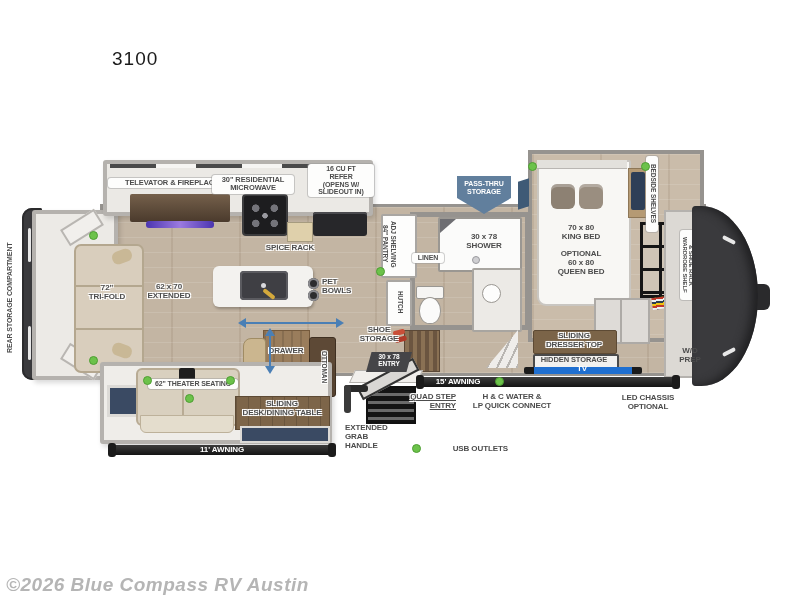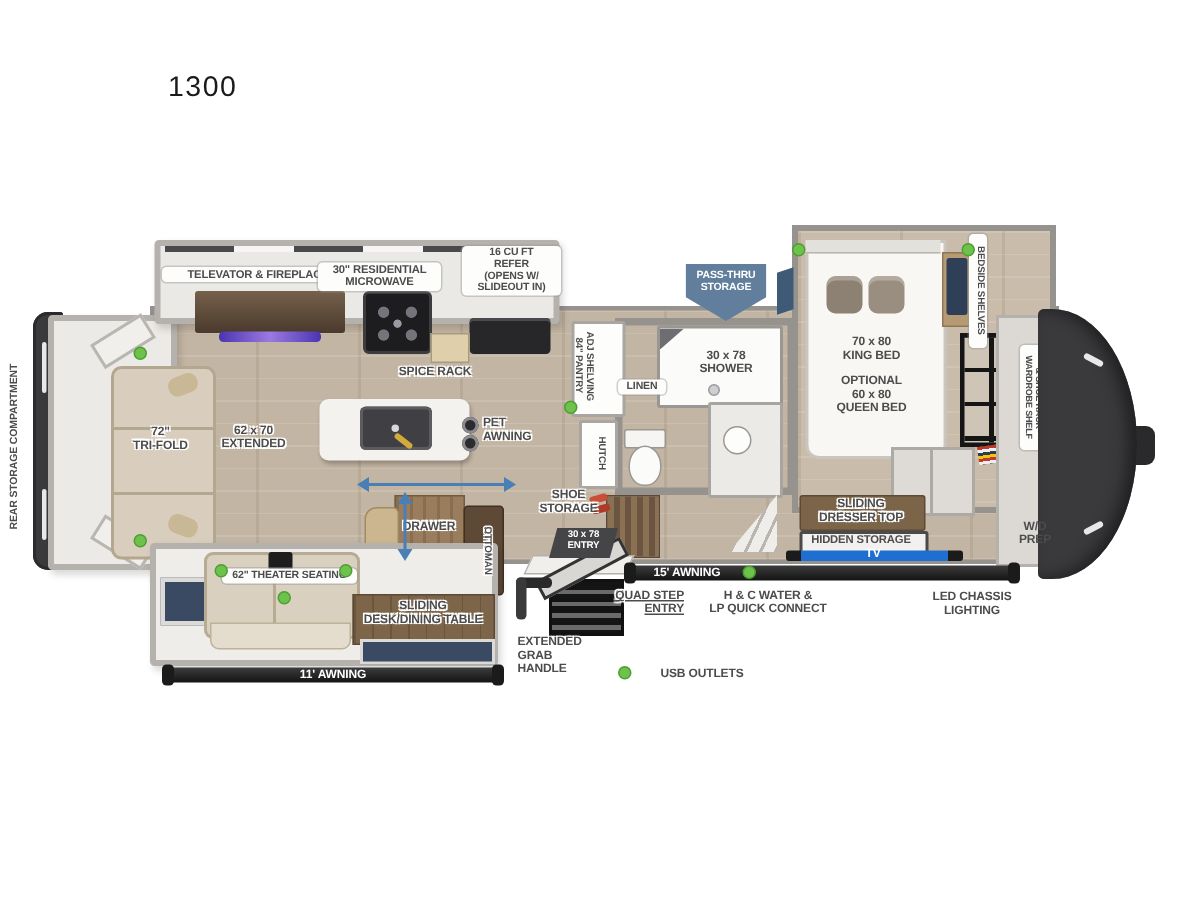--- a/index.html
+++ b/index.html
@@ -39,21 +39,21 @@
      border-right:5px solid transparent;border-bottom:8px solid #4a7fb5;}
   .arr-v::after{content:"";position:absolute;bottom:-2px;left:-4px;border-left:5px solid transparent;
      border-right:5px solid transparent;border-top:8px solid #4a7fb5;}
   .z10{z-index:10;} .z20{z-index:20;} .z30{z-index:30;} .z40{z-index:40;}
 </style>
 </head>
 <body>
 
 <div id="plan">
 
-  <div class="abs" style="left:112px;top:48px;font-size:19px;color:#1a1a1a;letter-spacing:1px;">1300</div>
+  <div class="abs" style="left:112px;top:48px;font-size:19px;color:#1a1a1a;letter-spacing:1px;">3100</div>
 
   <div class="floor z10" style="left:100px;top:204px;width:606px;height:172px;border:3px solid #96938f;"></div>
   <div class="floor z10" style="left:528px;top:150px;width:176px;height:192px;border:4px solid #96938f;background-color:#cabcaa;"></div>
 
   <div class="lbl vup" style="left:6px;top:238px;height:120px;width:12px;font-size:7px;z-index:30;">REAR STORAGE COMPARTMENT</div>
   <div class="abs z10" style="left:22px;top:208px;width:20px;height:172px;background:#3a3a3d;border-radius:10px 2px 2px 10px;box-shadow:inset 0 0 0 2px #2b2b2d;"></div>
   <div class="abs z20" style="left:28px;top:228px;width:3px;height:34px;background:#e8e8e8;border-radius:2px;"></div>
   <div class="abs z20" style="left:28px;top:326px;width:3px;height:34px;background:#e8e8e8;border-radius:2px;"></div>
   <div class="slide z10" style="left:32px;top:210px;width:86px;height:170px;"></div>
   <div class="abs z20" style="left:62px;top:218px;width:36px;height:15px;background:#f1efec;border:2px solid #b9b6b2;transform:rotate(-32deg);"></div>
@@ -88,21 +88,21 @@
   <div class="abs z20" style="left:287px;top:222px;width:24px;height:18px;background:#dfd0ab;border:1px solid #a69b7f;"></div>
   <div class="lbl z30" style="left:258px;top:244px;width:64px;">SPICE RACK</div>
 
   <div class="abs z20" style="left:213px;top:266px;width:100px;height:41px;background:#f3f2ef;border-radius:6px;box-shadow:1px 2px 3px rgba(0,0,0,.25);"></div>
   <div class="abs z20" style="left:240px;top:271px;width:48px;height:29px;background:#3f3f44;border-radius:4px;box-shadow:inset 0 0 0 2px #5b5b60;"></div>
   <div class="abs z20" style="left:261px;top:283px;width:5px;height:5px;background:#d8d8dc;border-radius:50%;"></div>
   <div class="abs z20" style="left:262px;top:292px;width:14px;height:4px;background:#d4a93c;border-radius:2px;transform:rotate(38deg);"></div>
   <div class="abs z20" style="left:308px;top:278px;width:11px;height:11px;border-radius:50%;background:#2c2c2e;box-shadow:inset 0 0 0 2px #8c8c90;"></div>
   <div class="abs z20" style="left:308px;top:290px;width:11px;height:11px;border-radius:50%;background:#2c2c2e;box-shadow:inset 0 0 0 2px #8c8c90;"></div>
   <div class="lbl z30" style="left:322px;top:278px;width:36px;text-align:left;">PET
-AWNING</div>
+BOWLS</div>
 
   <div class="abs z20" style="left:381px;top:214px;width:32px;height:60px;background:#fdfdfc;border:2px solid #a9a6a2;border-radius:2px;"></div>
   <div class="lbl vlr z30" style="left:382px;top:216px;width:30px;height:56px;font-size:6.5px;text-shadow:none;">84" PANTRY
 ADJ SHELVING</div>
   <div class="abs z20" style="left:386px;top:280px;width:22px;height:42px;background:#fdfdfc;border:2px solid #a9a6a2;border-radius:2px;"></div>
   <div class="lbl vrl z30" style="left:390px;top:284px;width:14px;height:36px;font-size:6.5px;text-shadow:none;">HUTCH</div>
 
   <div class="wallbox z10" style="left:410px;top:212px;width:120px;height:118px;"></div>
   <div class="abs z20" style="left:438px;top:217px;width:80px;height:51px;background:#fbfbfa;border:2px solid #9a9792;border-radius:2px;"></div>
   <div class="abs z20" style="left:440px;top:219px;width:16px;height:14px;background:#6e6e72;clip-path:polygon(0 0,100% 0,0 100%);"></div>
@@ -200,31 +200,32 @@
   <div class="awning" style="left:112px;top:445px;width:220px;"></div>
   <div class="lbl white z40" style="left:180px;top:446px;width:84px;">11' AWNING</div>
   <div class="awning" style="left:420px;top:377px;width:256px;"></div>
   <div class="lbl white z40" style="left:428px;top:378px;width:60px;">15' AWNING</div>
 
   <div class="lbl z40" style="left:396px;top:393px;width:60px;text-align:right;text-decoration:underline;">QUAD STEP
 ENTRY</div>
   <div class="lbl z40" style="left:462px;top:393px;width:100px;">H &amp; C WATER &amp;
 LP QUICK CONNECT</div>
   <div class="lbl z40" style="left:620px;top:394px;width:56px;">LED CHASSIS
-LIGHTING</div>
+OPTIONAL</div>
   <div class="lbl z40" style="left:345px;top:424px;width:60px;text-align:left;">EXTENDED
 GRAB
 HANDLE</div>
 
   <div class="dot" style="left:412px;top:444px;"></div>
-  <div class="lbl z40" style="left:428px;top:445px;width:80px;text-align:center;">USB OUTLETS</div>
+  <div class="lbl z40" style="left:428px;top:445px;width:80px;text-align:right;">USB OUTLETS</div>
 
   <div class="dot" style="left:89px;top:231px;"></div>
   <div class="dot" style="left:89px;top:356px;"></div>
   <div class="dot" style="left:376px;top:267px;"></div>
   <div class="dot" style="left:528px;top:162px;"></div>
   <div class="dot" style="left:641px;top:162px;"></div>
   <div class="dot" style="left:143px;top:376px;"></div>
   <div class="dot" style="left:226px;top:376px;"></div>
   <div class="dot" style="left:185px;top:394px;"></div>
   <div class="dot" style="left:495px;top:377px;"></div>
 
+  <div class="abs" style="left:6px;top:574px;font-size:19px;font-weight:bold;font-style:italic;color:#b5b5b5;letter-spacing:.5px;">©2026 Blue Compass RV Austin</div>
 </div>
 
 </body></html>

